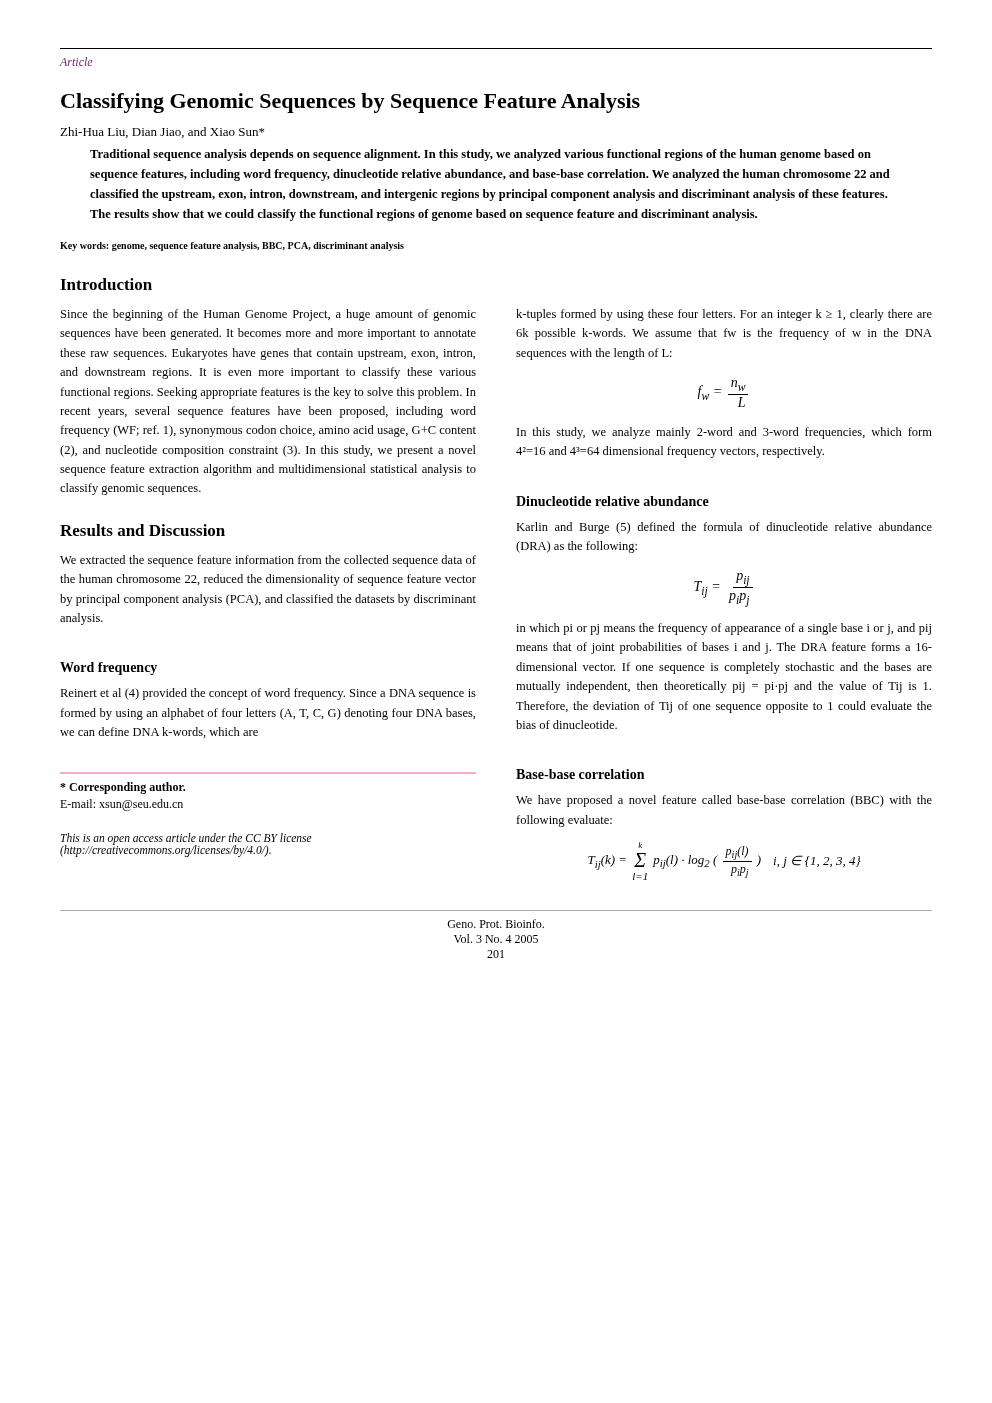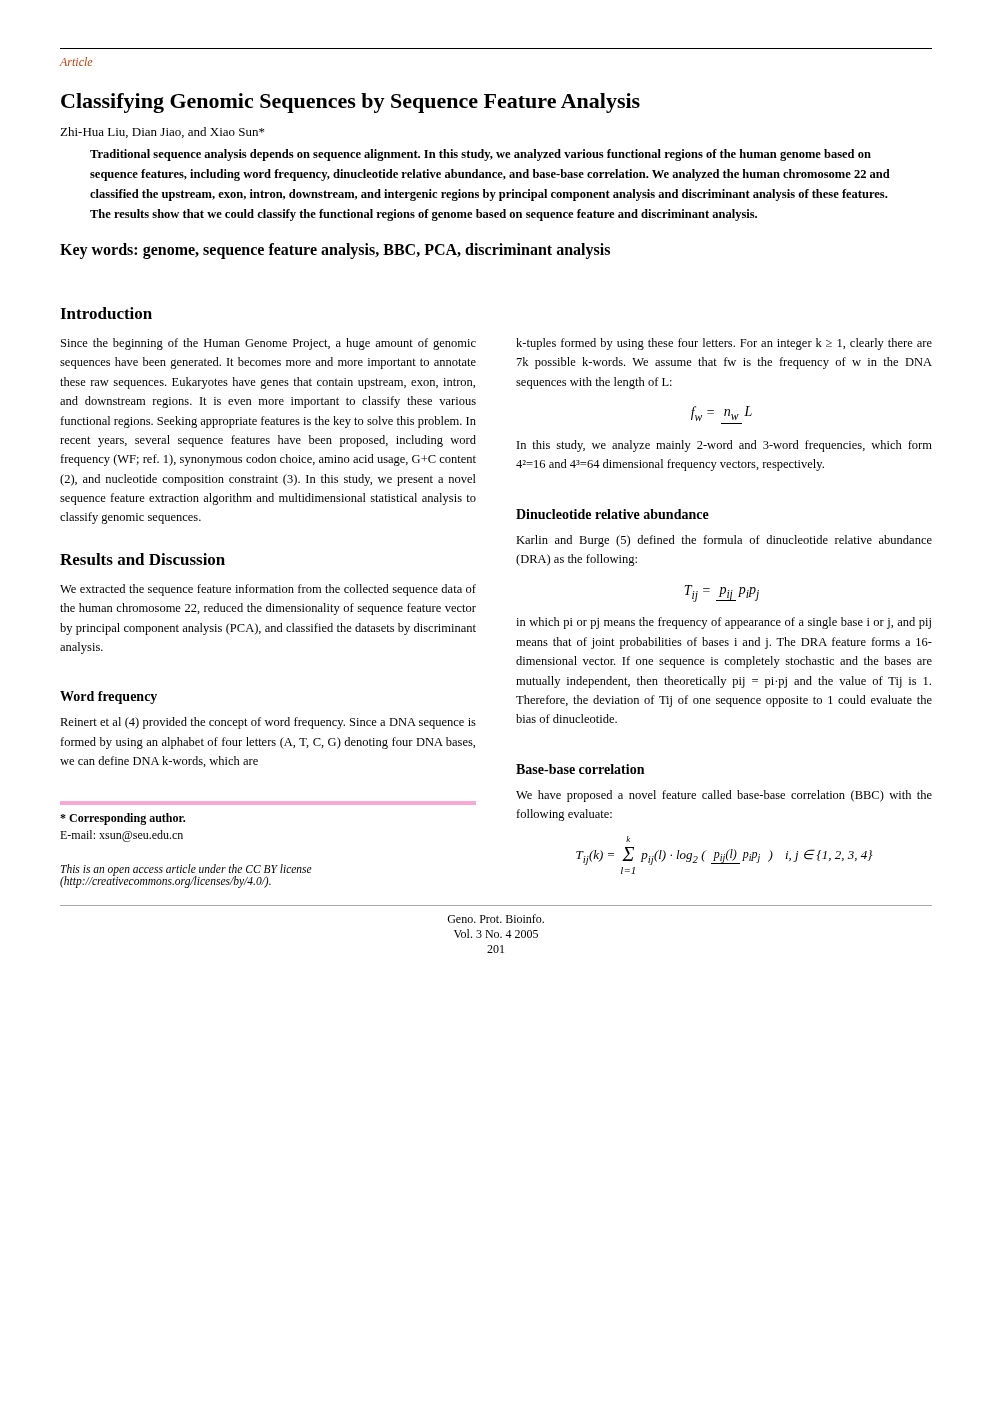--- a/index.html
+++ b/index.html
@@ -13,21 +13,21 @@
     }
     .page {
       width: 992px;
       min-height: 1403px;
       padding: 48px 60px 60px 60px;
       position: relative;
     }
     .article-label {
       font-size: 12px;
       font-style: italic;
-      color: #c2410c;
+      color: #701a75;
       margin-bottom: 4px;
       border-top: 1.5px solid #000;
       padding-top: 6px;
     }
     .title {
       font-size: 22px;
       font-weight: bold;
       margin-top: 18px;
       margin-bottom: 10px;
       font-family: 'Times New Roman', Times, serif;
@@ -41,23 +41,22 @@
       font-style: italic;
       margin-bottom: 14px;
     }
     .abstract {
       margin: 0 30px 14px 30px;
       font-size: 12.5px;
       font-weight: bold;
       line-height: 1.6;
     }
     .keywords {
-      font-size: 16px;
-      font-weight: bold;
-      margin-bottom: 20px;
+      font-size: 10px;
+      font-weight: bold;
       line-height: 1.5;
     }
     .two-col {
       display: flex;
       gap: 40px;
       margin-top: 0;
     }
     .col-left {
       flex: 1;
       min-width: 0;
@@ -90,38 +89,38 @@
       text-align: center;
       margin: 12px 0;
       font-size: 14px;
       font-style: italic;
     }
     .math-inline {
       font-style: italic;
     }
     .math-frac {
       display: inline-flex;
-      flex-direction: row;
-      align-items: flex-start;
+      flex-direction: column;
+      align-items: flex-end;
       vertical-align: middle;
       margin: 0 2px;
     }
     .math-frac .num {
       border-bottom: 1px solid #000;
       padding: 0 3px;
       font-style: italic;
     }
     .math-frac .den {
       padding: 0 3px;
       font-style: italic;
     }
     .footer-notes {
       margin-top: 30px;
       font-size: 12px;
-      border-top: 4px solid #f9a8d4;
+      border-top: 2px solid #f9a8d4;
       padding-top: 6px;
     }
     .footer-bar {
       display: flex;
       justify-content: space-between;
       align-items: center;
       margin-top: 18px;
       font-size: 12px;
       border-top: 1px solid #aaa;
       padding-top: 6px;
@@ -178,21 +177,21 @@
         <div style="font-weight:bold; margin-bottom:2px;">* Corresponding author.</div>
         <div style="margin-bottom:4px;">E-mail: xsun@seu.edu.cn</div>
         <div style="font-style:italic; font-size:11.5px;margin-top:20px;">
           <span>This is an open access article under the CC BY license (http://creativecommons.org/licenses/by/4.0/).</span>
         </div>
       </div>
     </div>
 
     <div class="col-right">
       <div style="margin-top: 52px;"></div>
-      <div class="body-text">k-tuples formed by using these four letters. For an integer k ≥ 1, clearly there are 7k possible k-words. We assume that fw is the frequency of w in the DNA sequences with the length of L:</div>
+      <div class="body-text">k-tuples formed by using these four letters. For an integer k ≥ 1, clearly there are 6k possible k-words. We assume that fw is the frequency of w in the DNA sequences with the length of L:</div>
 
       <div class="math-block">
         <span class="math-inline">
           <i>f</i><sub>w</sub> =
           <span class="math-frac">
             <span class="num"><i>n</i><sub>w</sub></span>
             <span class="den"><i>L</i></span>
           </span>
         </span>
       </div>

